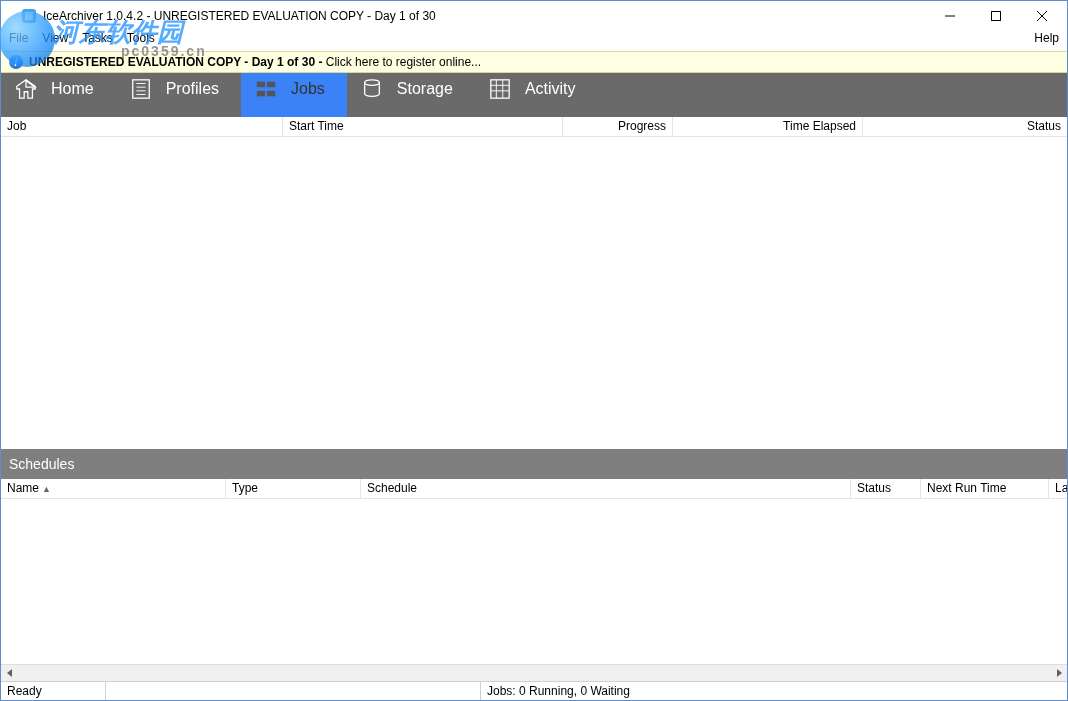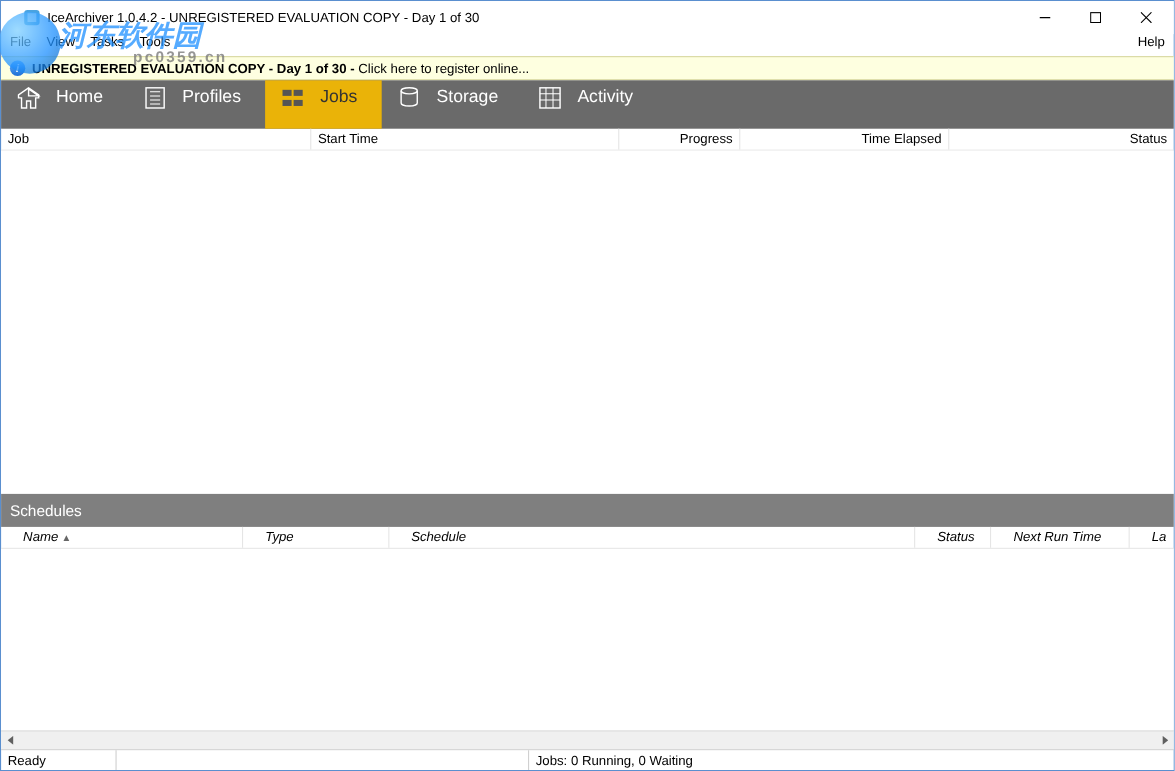--- a/index.html
+++ b/index.html
@@ -13,28 +13,28 @@
 .titlebar .win-btn { width: 46px; height: 30px; display: flex; align-items: center; justify-content: center; cursor: default; }
 .titlebar .win-btn svg { width: 10px; height: 10px; }
 .menubar { height: 20px; display: flex; padding: 0 8px; font-size: 12px; color: #000; justify-content: space-between; }
 .menubar .left { display: flex; gap: 14px; }
 .menubar .item { cursor: default; }
 .banner { background: #feffe0; border-top: 1px solid #d8d8a0; border-bottom: 1px solid #d8d8a0; height: 22px; display: flex; align-items: center; padding: 0 8px; font-size: 12px; gap: 6px; }
 .banner .info-icon { width: 14px; height: 14px; border-radius: 50%; background: linear-gradient(#6ab7ff,#1e6fd6); display: flex; align-items: center; justify-content: center; color: #fff; font-weight: bold; font-size: 10px; font-style: italic; }
 .banner b { font-weight: bold; }
 .tabbar { height: 44px; background: #6a6a6a; display: flex; align-items: stretch; }
 .tab { display: flex; align-items: center; gap: 14px; padding: 0 22px 12px 14px; color: #fff; font-size: 16px; cursor: default; height: 100%; }
-.tab.active { background: #eab308; color: #333; justify-content: flex-end; }
+.tab.active { background: #3b82f6; color: #333; justify-content: flex-end; }
 .tab .tab-icon { width: 22px; height: 22px; display: flex; align-items: center; justify-content: center; }
 .jobs-header { height: 20px; display: flex; font-size: 12px; color: #000; border-bottom: 1px solid #e5e5e5; }
 .jobs-header .col { padding: 2px 6px; border-right: 1px solid #e5e5e5; }
 .jobs-body { background: #fff; }
 .schedules-title { height: 30px; background: #7f7f7f; color: #fff; display: flex; align-items: center; padding: 0 8px; font-size: 14px; }
 .sched-header { height: 20px; display: flex; font-size: 12px; color: #000; border-bottom: 1px solid #e5e5e5; }
-.sched-header .col { padding: 2px 20px; border-right: 1px solid #e5e5e5; white-space: nowrap; overflow: hidden; font-style: italic; }
+.sched-header .col { padding: 2px 6px; border-right: 1px solid #e5e5e5; white-space: nowrap; overflow: hidden; }
 .sched-body { background: #fff; }
 .hscroll { height: 17px; background: #f0f0f0; display: flex; align-items: center; border-top: 1px solid #dcdcdc; position: relative; }
 .hscroll .arrow { width: 17px; height: 17px; display: flex; align-items: center; justify-content: center; }
 .hscroll .track { flex: 1; height: 17px; }
 .statusbar { height: 19px; display: flex; font-size: 12px; border-top: 1px solid #d0d0d0; }
 .statusbar .cell { padding: 1px 6px; border-right: 1px solid #d0d0d0; display: flex; align-items: center; text-align: center; }
 .sort-arrow { font-size: 9px; margin-left: 3px; color: #666; }
 .watermark { position: absolute; top: 4px; left: 0; pointer-events: none; opacity: 0.75; }
 .watermark .wm-circle { position: absolute; top: 6px; left: -2px; width: 56px; height: 56px; border-radius: 50%; background: radial-gradient(circle at 30% 30%, #7fd0ff, #1e90ff 60%, #0a5fb0); }
 .watermark .wm-text1 { position: absolute; top: 10px; left: 52px; font-size: 26px; font-weight: bold; color: #1e90ff; white-space: nowrap; font-family: "Microsoft YaHei", sans-serif; font-style: italic; }

